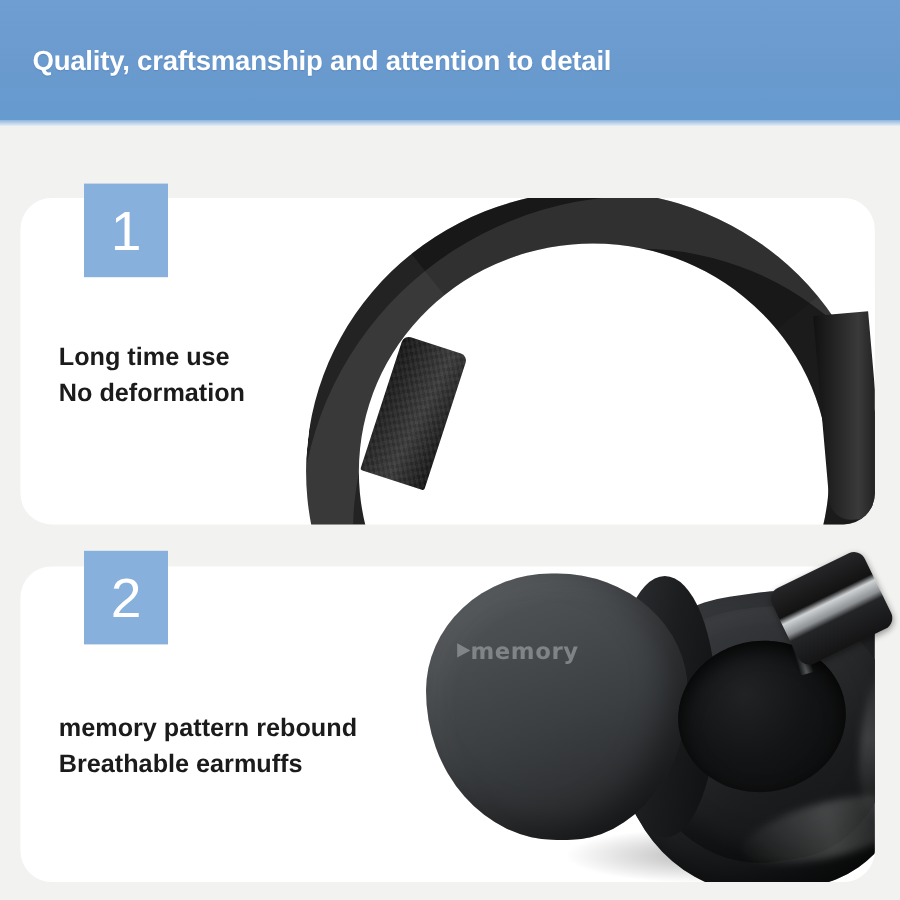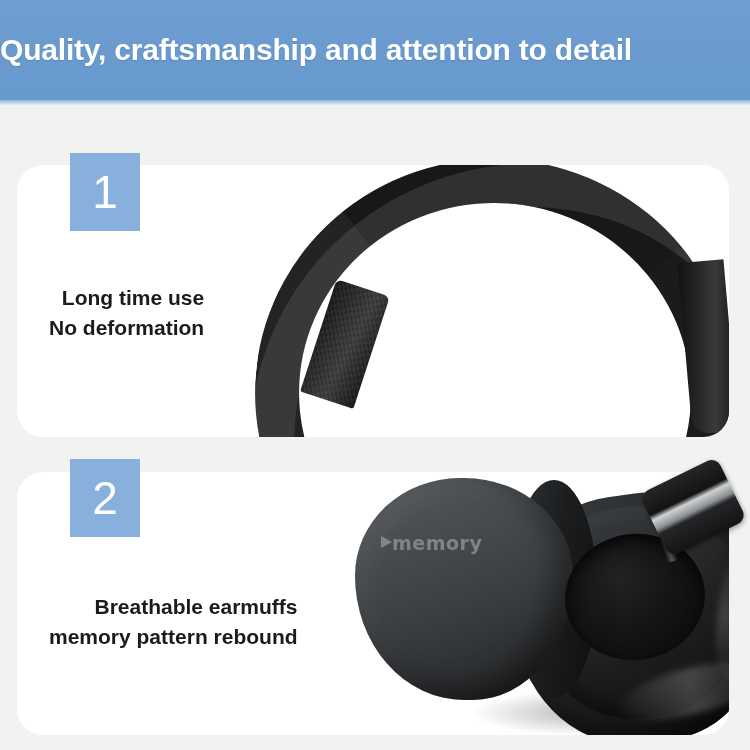--- a/index.html
+++ b/index.html
@@ -15,22 +15,22 @@
   .banner{
     position:absolute; left:0; top:0; width:750px; height:100px;
     background:linear-gradient(180deg,#6f9ed3 0%,#6a9ace 55%,#669bd0 100%);
     display:flex; align-items:center;
   }
   .banner-underline{
     position:absolute; left:0; top:100px; width:750px; height:5px;
     background:linear-gradient(180deg,#8fb4dc 0%,#c3d7ec 60%,#e8eef4 100%);
   }
   .banner-title{
-    color:#ffffff; font-size:30px; font-weight:bold;
-    letter-spacing:-0.2px; white-space:nowrap;
+    color:#ffffff; font-size:23px; font-weight:bold;
+    letter-spacing:-0.2px; padding-left:27px; white-space:nowrap;
     text-shadow:0 1px 1px rgba(40,80,130,.25);
   }
 
   
   .card{
     position:absolute; background:#ffffff; border-radius:26px;
     overflow:hidden;
   }
   #card-1{ left:17px; top:165px; width:712px; height:272px; }
   #card-2{ left:17px; top:472px; width:712px; height:263px; }
@@ -42,21 +42,20 @@
     color:#ffffff; font-size:46px; font-weight:300; line-height:1;
     z-index:6;
   }
   #badge-1{ left:70px; top:153px; }
   #badge-2{ left:70px; top:459px; }
 
   .card-text{
     position:absolute; z-index:5;
     color:#1b1b1b; font-size:21px; font-weight:bold; line-height:1.45;
     white-space:nowrap;
-    text-align:right;
   }
   #text-1{ left:49px; top:283px; }
   #text-2{ left:49px; top:592px; }
 
   
   .photo1{
     position:absolute; left:0; top:0; width:712px; height:272px;
     overflow:hidden;
   }
   
@@ -254,15 +253,15 @@
   </div>
 </div>
 <div class="cup-shadow"></div>
 <div class="brand-tri"></div>
 <div class="brand">memory</div>
 <div class="joint2-stem"></div>
 <div class="joint2"></div>
 
 <div class="badge" id="badge-2">2</div>
 <div class="card-text" id="text-2">
+  <div>memory pattern rebound</div>
   <div>Breathable earmuffs</div>
-  <div>memory pattern rebound</div>
 </div>
 
 </body></html>

